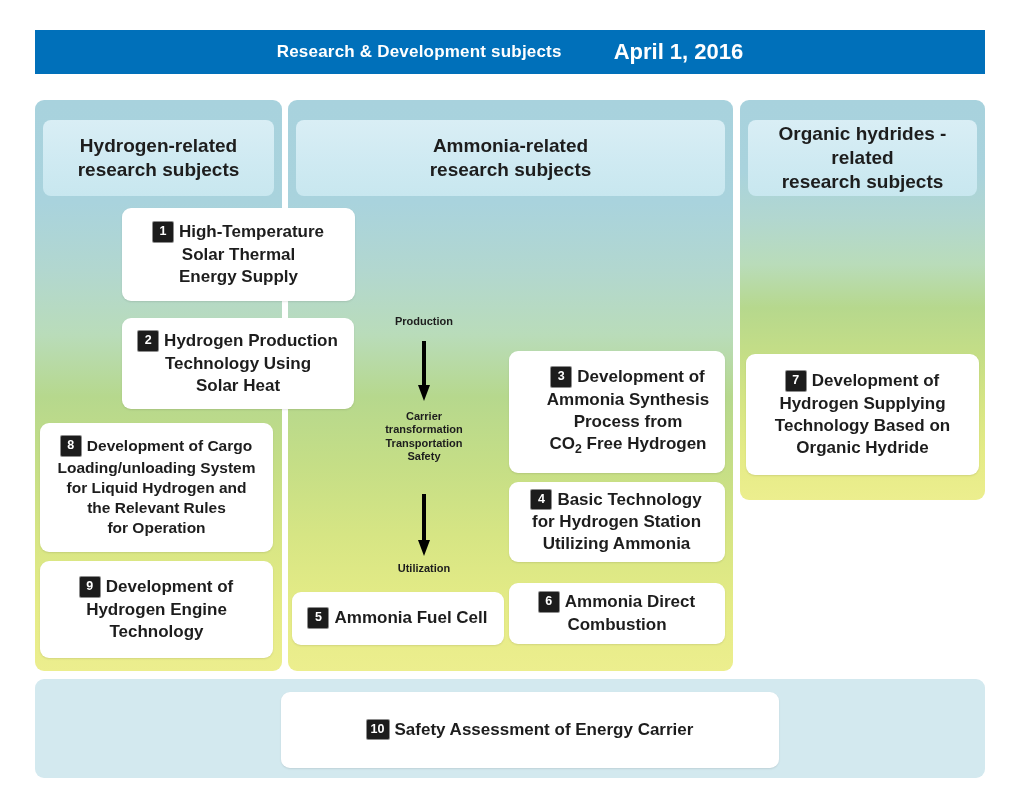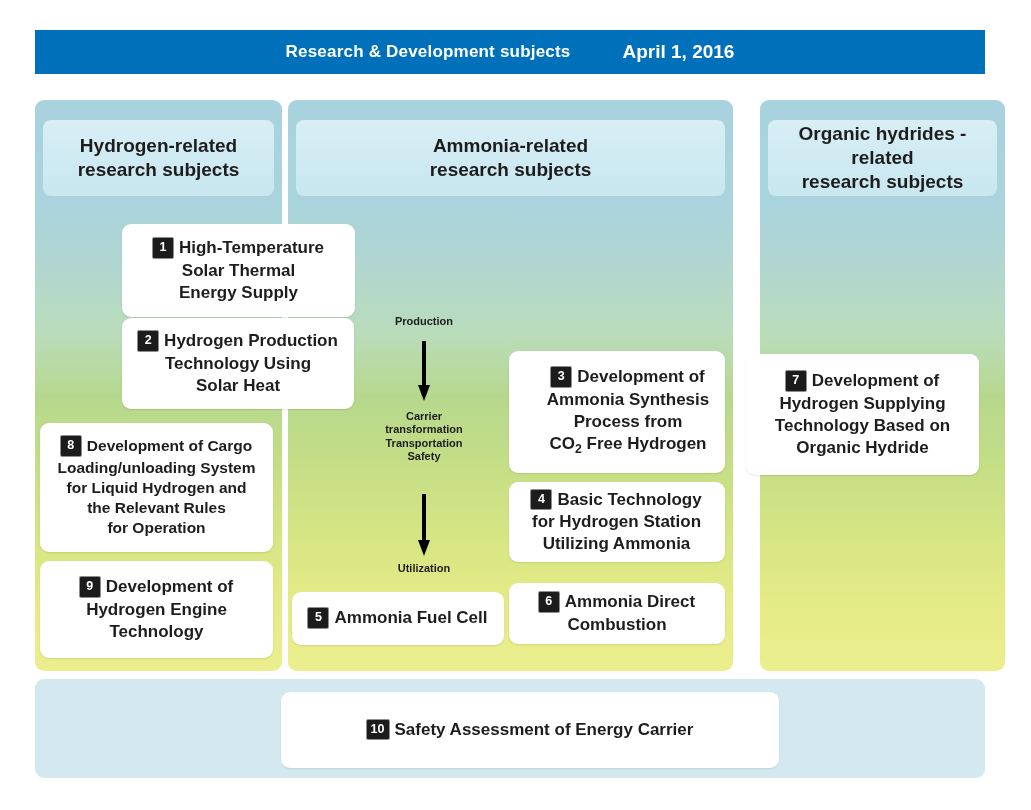--- a/index.html
+++ b/index.html
@@ -37,21 +37,21 @@
     gap: 52px;
   }
   #title-bar .title-main {
     font-size: 17px;
     font-weight: bold;
     color: #ffffff;
     letter-spacing: 0.2px;
     white-space: nowrap;
   }
   #title-bar .title-date {
-    font-size: 19px;
+    font-size: 22px;
     font-weight: bold;
     color: #ffffff;
     white-space: nowrap;
   }
 
   
   .column {
     position: absolute;
     border-radius: 9px;
     overflow: hidden;
@@ -63,21 +63,21 @@
         #b2d7cf 30%,
         #b9dcba 41%,
         #b6d88d 52%,
         #c5de86 64%,
         #d6e584 76%,
         #e4eb86 88%,
         #ecee8e 100%);
   }
   #col-hydrogen { left: 35px;  top: 100px; width: 247px; height: 571px; }
   #col-ammonia  { left: 288px; top: 100px; width: 445px; height: 571px; }
-  #col-organic  { left: 760px; top: 100px; width: 245px; height: 571px; }
+  #col-organic  { left: 740px; top: 100px; width: 245px; height: 400px; }
 
   .col-header {
     position: absolute;
     left: 8px;
     right: 8px;
     top: 20px;
     height: 76px;
     border-radius: 8px;
     background: linear-gradient(180deg, #d9eef5 0%, #cfeaf2 55%, #c8e7ef 100%);
     display: flex;
@@ -145,21 +145,21 @@
     margin-right: 6px;
     position: relative;
     top: -2px;
     box-shadow: 0 0 0 1px #8e8e8e;
     font-family: "Liberation Sans", sans-serif;
   }
 
   sub { font-size: 0.72em; }
 
   
-  #card-1  { left: 122px; top: 224px; width: 233px; height: 93px; }
+  #card-1  { left: 122px; top: 208px; width: 233px; height: 93px; }
   #card-2  { left: 122px; top: 318px; width: 232px; height: 91px; }
   #card-8  { left: 40px;  top: 423px; width: 233px; height: 129px; }
   #card-9  { left: 40px;  top: 561px; width: 233px; height: 97px; }
   #card-3  { left: 509px; top: 351px; width: 216px; height: 122px; padding-left: 32px; }
   #card-4  { left: 509px; top: 482px; width: 216px; height: 80px; padding-left: 9px; }
   #card-5  { left: 292px; top: 592px; width: 212px; height: 53px; }
   #card-6  { left: 509px; top: 583px; width: 216px; height: 61px; }
   #card-7  { left: 746px; top: 354px; width: 233px; height: 121px; }
   #card-10 { left: 281px; top: 692px; width: 498px; height: 76px; }
 

